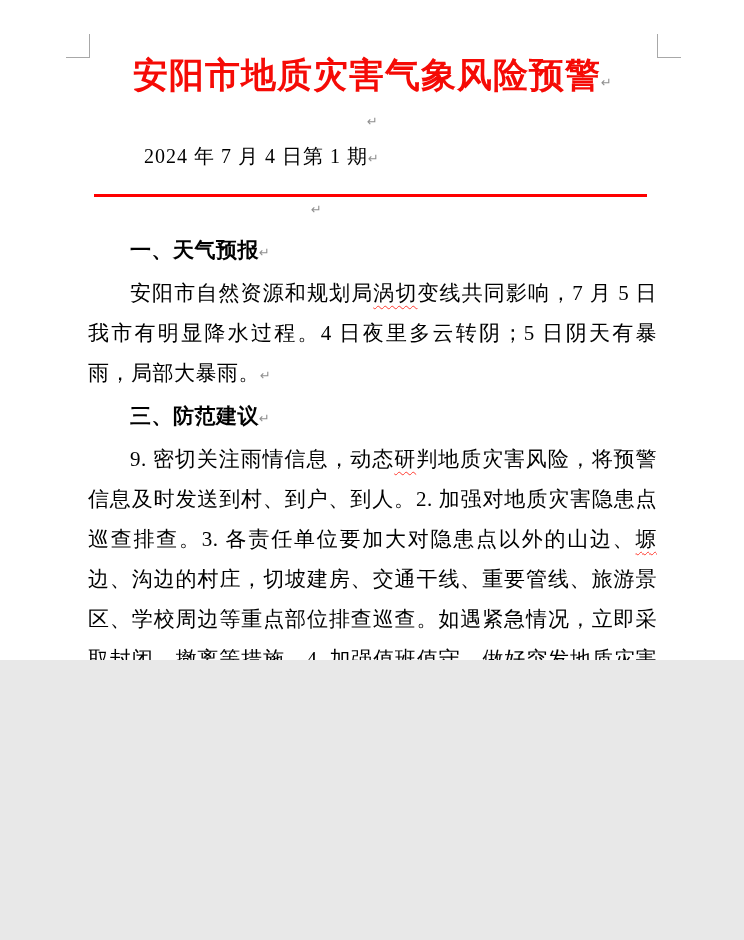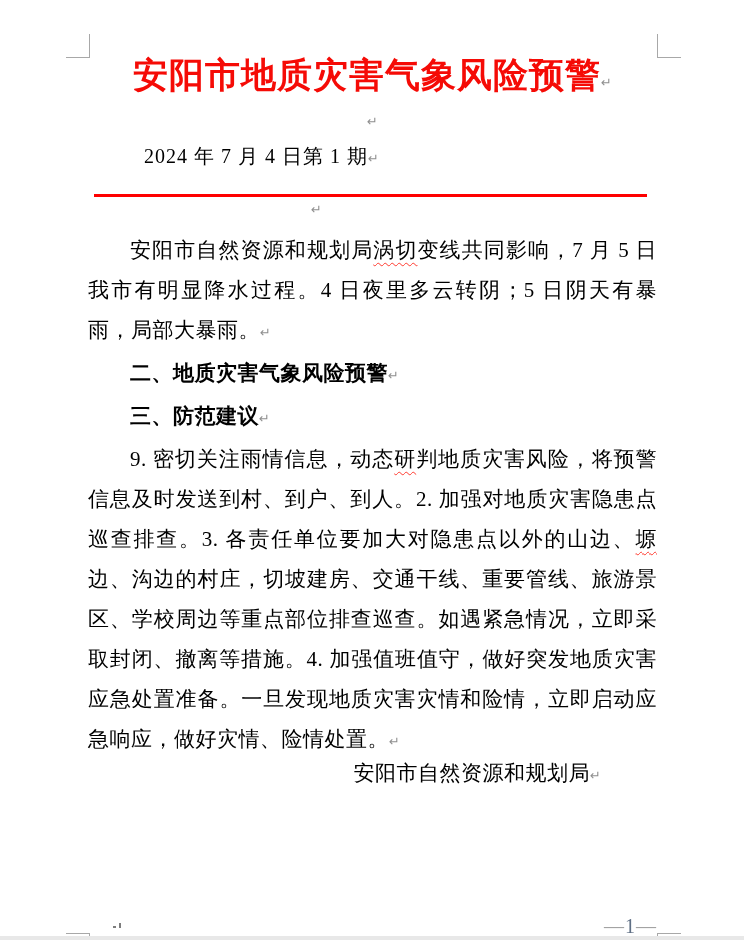--- a/index.html
+++ b/index.html
@@ -1,19 +1,19 @@
 <!DOCTYPE html>
 <html><head>
 <meta charset="utf-8">
 <style>
   html, body { margin: 0; padding: 0; background: #e8e8e8; }
   .page {
     position: relative;
     width: 744px;
-    height: 936px;
+    height: 660px;
     background: #ffffff;
     overflow: hidden;
     font-family: "Liberation Serif", "DejaVu Serif", serif;
     color: #000000;
   }
 
   
   .crop { position: absolute; }
   .crop-tl { left: 66px; top: 34px; width: 23px; height: 23px;
              border-right: 1px solid #a8a8a8; border-bottom: 1px solid #a8a8a8; }
@@ -116,24 +116,24 @@
     <div class="pline-empty-1"><span class="pmark">↵</span></div>
 
     <div class="issue-line"><span>2024 年 7 月 4 日第 1 期</span><span class="pmark">↵</span></div>
 
     <div class="red-rule"></div>
 
     <div class="pline-empty-2"><span class="pmark">↵</span></div>
 
     <div class="doc-body">
 
+      <div class="sec-heading"><span>一、天气预报</span><span class="pmark">↵</span></div>
 
       <div class="para"><span>安阳市自然资源和规划局</span><span class="misspell">涡切</span><span>变线共同影响，7 月 5 日我市有明显降水过程。4 日夜里多云转阴；5 日阴天有暴雨，局部大暴雨。</span><span class="pmark">↵</span></div>
 
-      <div class="sec-heading"><span>二、地质灾害气象风险预警</span><span class="pmark">↵</span></div>
 
 
       <div class="sec-heading"><span>三、防范建议</span><span class="pmark">↵</span></div>
 
       <div class="para"><span>9. 密切关注雨情信息，动态</span><span class="misspell">研</span><span>判地质灾害风险，将预警信息及时发送到村、到户、到人。2. 加强对地质灾害隐患点巡查排查。3. 各责任单位要加大对隐患点以外的山边、</span><span class="misspell">塬</span><span>边、沟边的村庄，切坡建房、交通干线、重要管线、旅游景区、学校周边等重点部位排查巡查。如遇紧急情况，立即采取封闭、撤离等措施。4. 加强值班值守，做好突发地质灾害应急处置准备。一旦发现地质灾害灾情和险情，立即启动应急响应，做好灾情、险情处置。</span><span class="pmark">↵</span></div>
 
     </div>
 
     <div class="sig-block">
 

